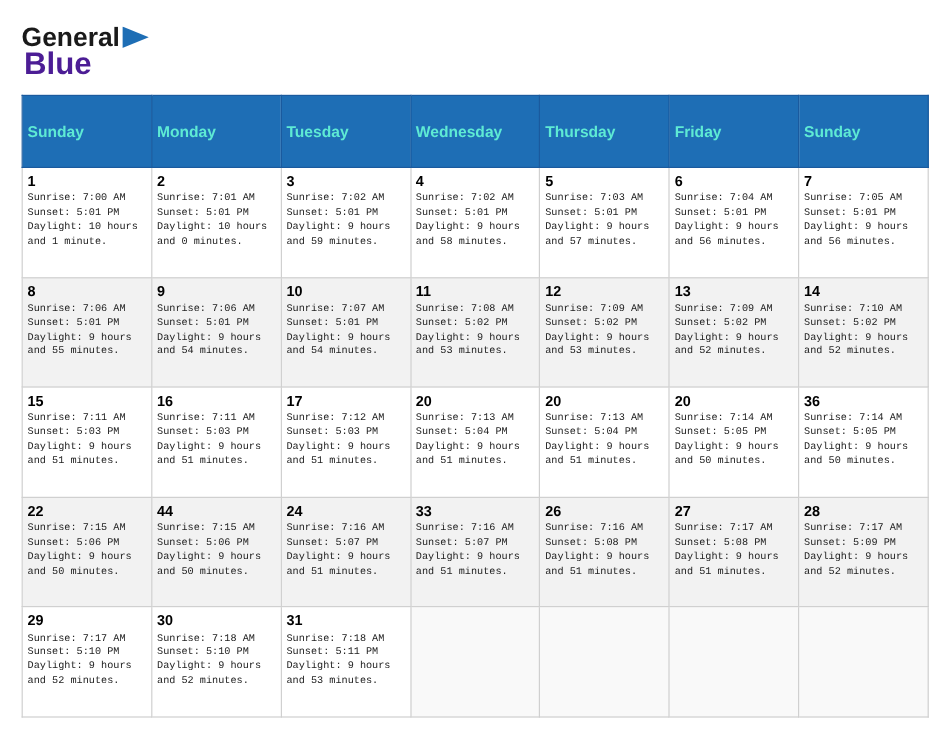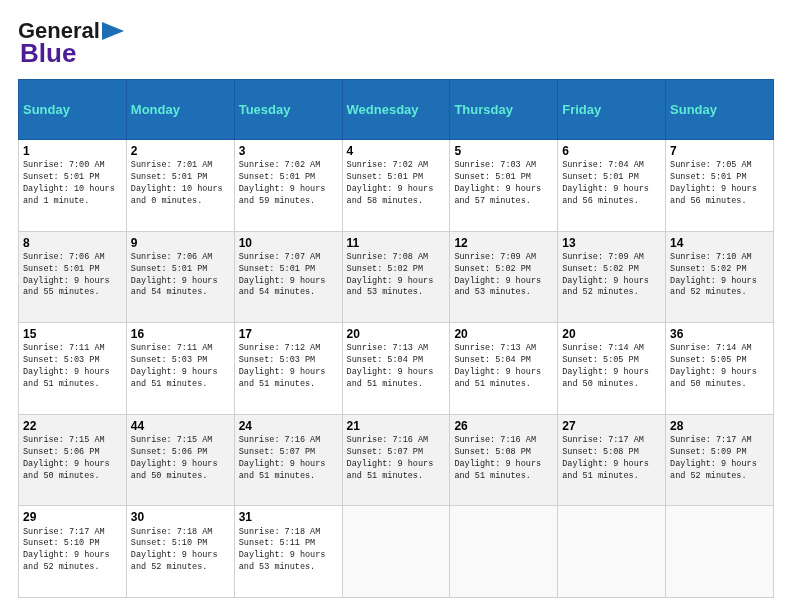--- a/index.html
+++ b/index.html
@@ -212,21 +212,21 @@
           </td>
           <td>
             <span class="day-num">44</span>
             <div class="day-info">Sunrise: 7:15 AM<br>Sunset: 5:06 PM<br>Daylight: 9 hours<br>and 50 minutes.</div>
           </td>
           <td>
             <span class="day-num">24</span>
             <div class="day-info">Sunrise: 7:16 AM<br>Sunset: 5:07 PM<br>Daylight: 9 hours<br>and 51 minutes.</div>
           </td>
           <td>
-            <span class="day-num">21</span>
+            <span class="day-num">33</span>
             <div class="day-info">Sunrise: 7:16 AM<br>Sunset: 5:07 PM<br>Daylight: 9 hours<br>and 51 minutes.</div>
           </td>
           <td>
             <span class="day-num">26</span>
             <div class="day-info">Sunrise: 7:16 AM<br>Sunset: 5:08 PM<br>Daylight: 9 hours<br>and 51 minutes.</div>
           </td>
           <td>
             <span class="day-num">27</span>
             <div class="day-info">Sunrise: 7:17 AM<br>Sunset: 5:08 PM<br>Daylight: 9 hours<br>and 51 minutes.</div>
           </td>

